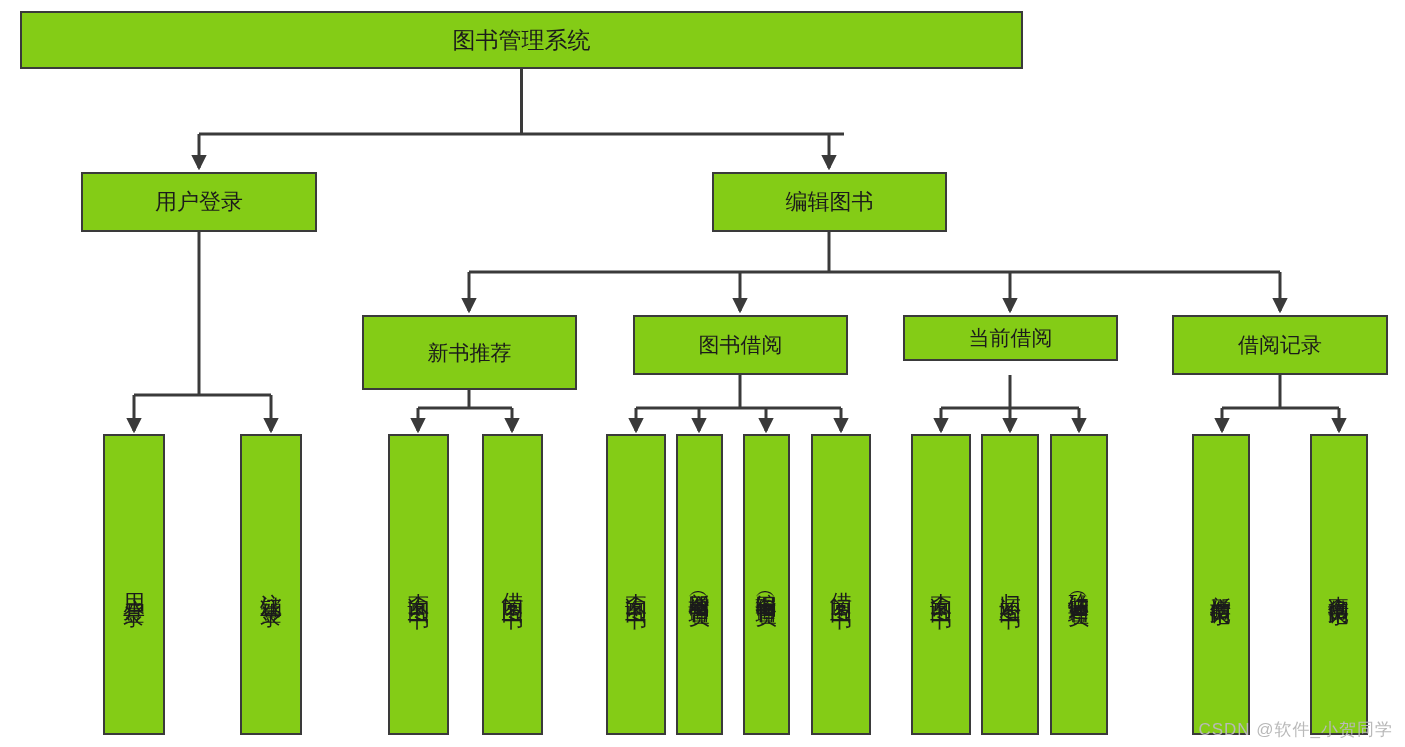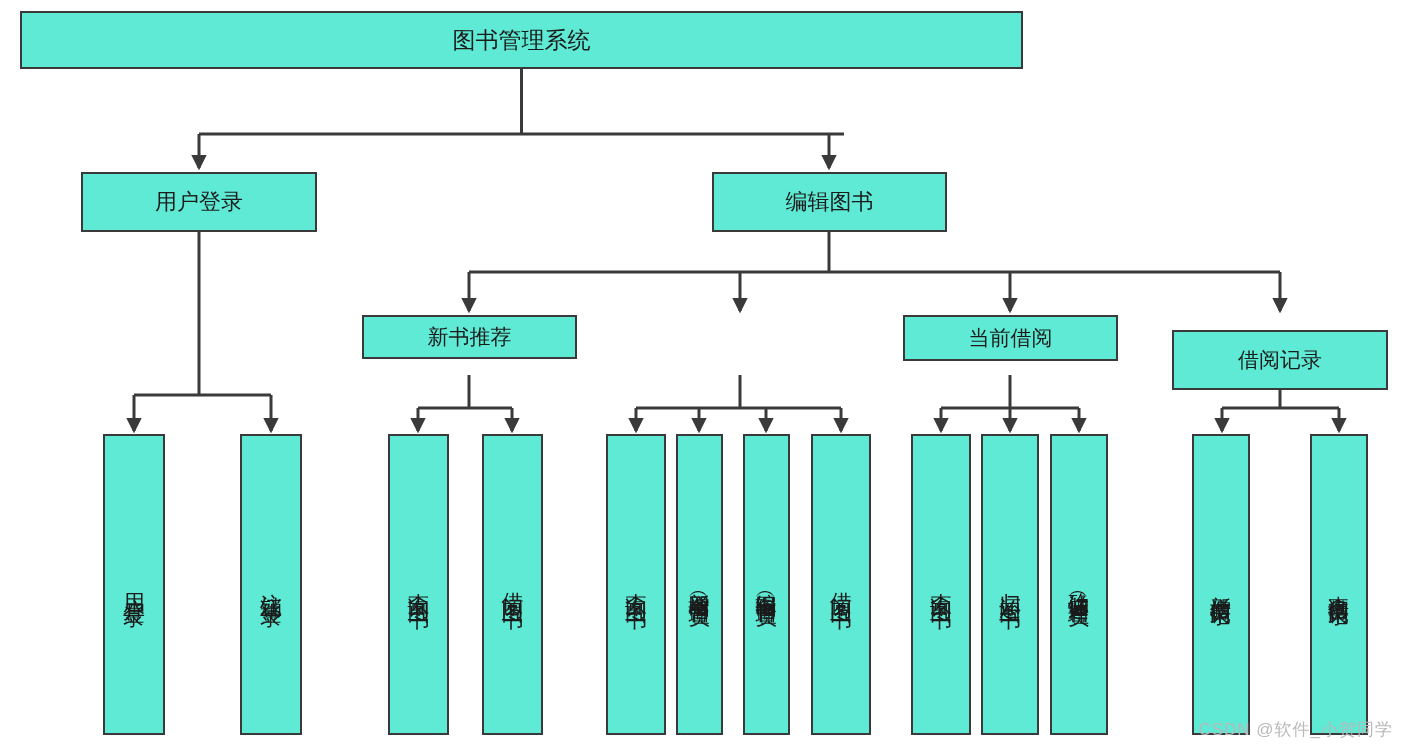--- a/index.html
+++ b/index.html
@@ -9,21 +9,21 @@
     font-family:"Liberation Sans","DejaVu Sans",sans-serif;
     overflow:hidden;
     position:relative;
   }
   #stage{position:absolute;left:0;top:0;width:1405px;height:747px;}
   #edges{position:absolute;left:0;top:0;width:1405px;height:747px;}
 
   .node{
     position:absolute;
     box-sizing:border-box;
-    background:#5eead4;
+    background:#84cc16;
     border:2.5px solid #3a3a3a;
     display:flex;
     align-items:center;
     justify-content:center;
     color:#1b1b1b;
   }
   .node.root{font-size:23px;}
   .node.lvl2{font-size:22px;}
   .node.lvl3{font-size:21px;}
 
@@ -113,27 +113,30 @@
     <span>图书管理系统</span>
   </div>
 
   <div class="node lvl2" style="left:81px;top:172px;width:236px;height:60px;">
     <span>用户登录</span>
   </div>
   <div class="node lvl2" style="left:712px;top:172px;width:235px;height:60px;">
     <span>编辑图书</span>
   </div>
 
-  <div class="node lvl3" style="left:362px;top:315px;width:215px;height:44px;">
+  <div class="node lvl3" style="left:362px;top:315px;width:215px;height:75px;">
     <span>新书推荐</span>
+  </div>
+  <div class="node lvl3" style="left:633px;top:315px;width:215px;height:60px;">
+    <span>图书借阅</span>
   </div>
   <div class="node lvl3" style="left:903px;top:315px;width:215px;height:46px;">
     <span>当前借阅</span>
   </div>
-  <div class="node lvl3" style="left:1172px;top:330px;width:216px;height:60px;">
+  <div class="node lvl3" style="left:1172px;top:315px;width:216px;height:60px;">
     <span>借阅记录</span>
   </div>
 
   <div class="node leaf" style="left:103px;top:434px;width:62px;height:301px;">
     <span class="vtext">用户登录</span>
   </div>
   <div class="node leaf" style="left:240px;top:434px;width:62px;height:301px;">
     <span class="vtext">注销登录</span>
   </div>
 

